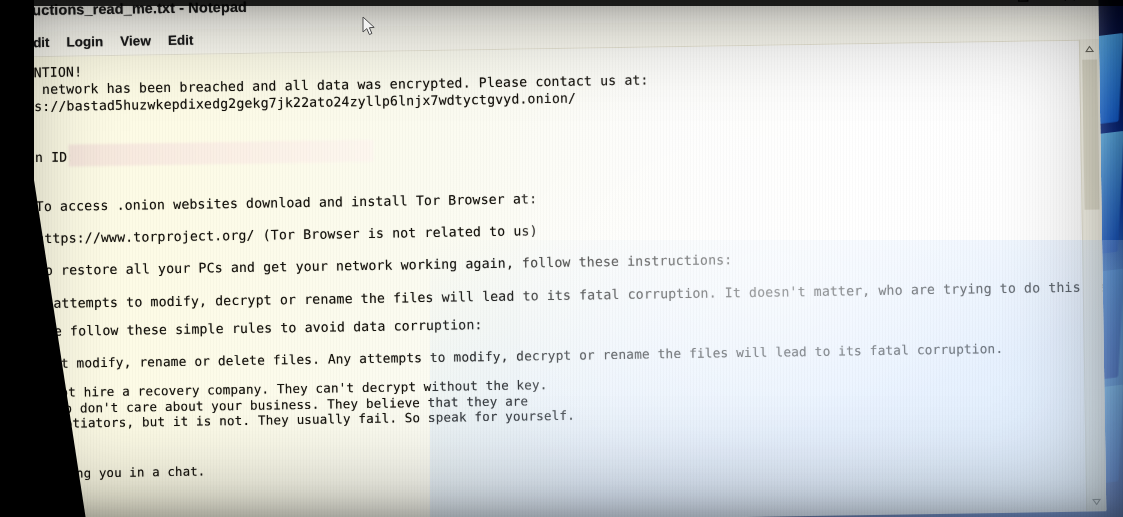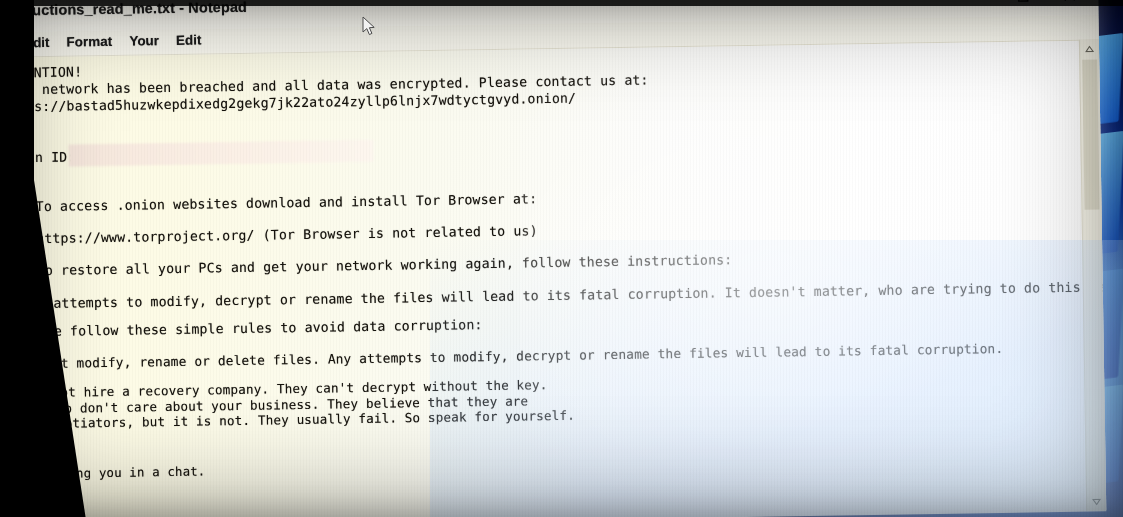--- a/index.html
+++ b/index.html
@@ -116,22 +116,22 @@
                 <line x1="12.5" y1="2.5" x2="2.5" y2="12.5" stroke="#111" stroke-width="1.5"></line>
               </svg>
           </div>
         </div>
       </div>
 
       <div class="menubar">
         <div class="menu">
           <span class="clip">File</span>
           <span>Edit</span>
-          <span>Format</span>
-          <span>Your</span>
+          <span>Login</span>
+          <span>View</span>
           <span>Edit</span>
         </div>
       </div>
 
       <div class="textarea">
         <div class="tline" style="top:8px">ATTENTION!</div>
         <div class="tline" style="top:25px">Your network has been breached and all data was encrypted. Please contact us at:</div>
         <div class="tline" style="top:42px">https://bastad5huzwkepdixedg2gekg7jk22ato24zyllp6lnjx7wdtyctgvyd.onion/</div>
         <div class="tline" style="top:93px">Login ID:</div>
         <div class="redact" style="left:216px;top:88px;width:305px;height:22px"></div>

